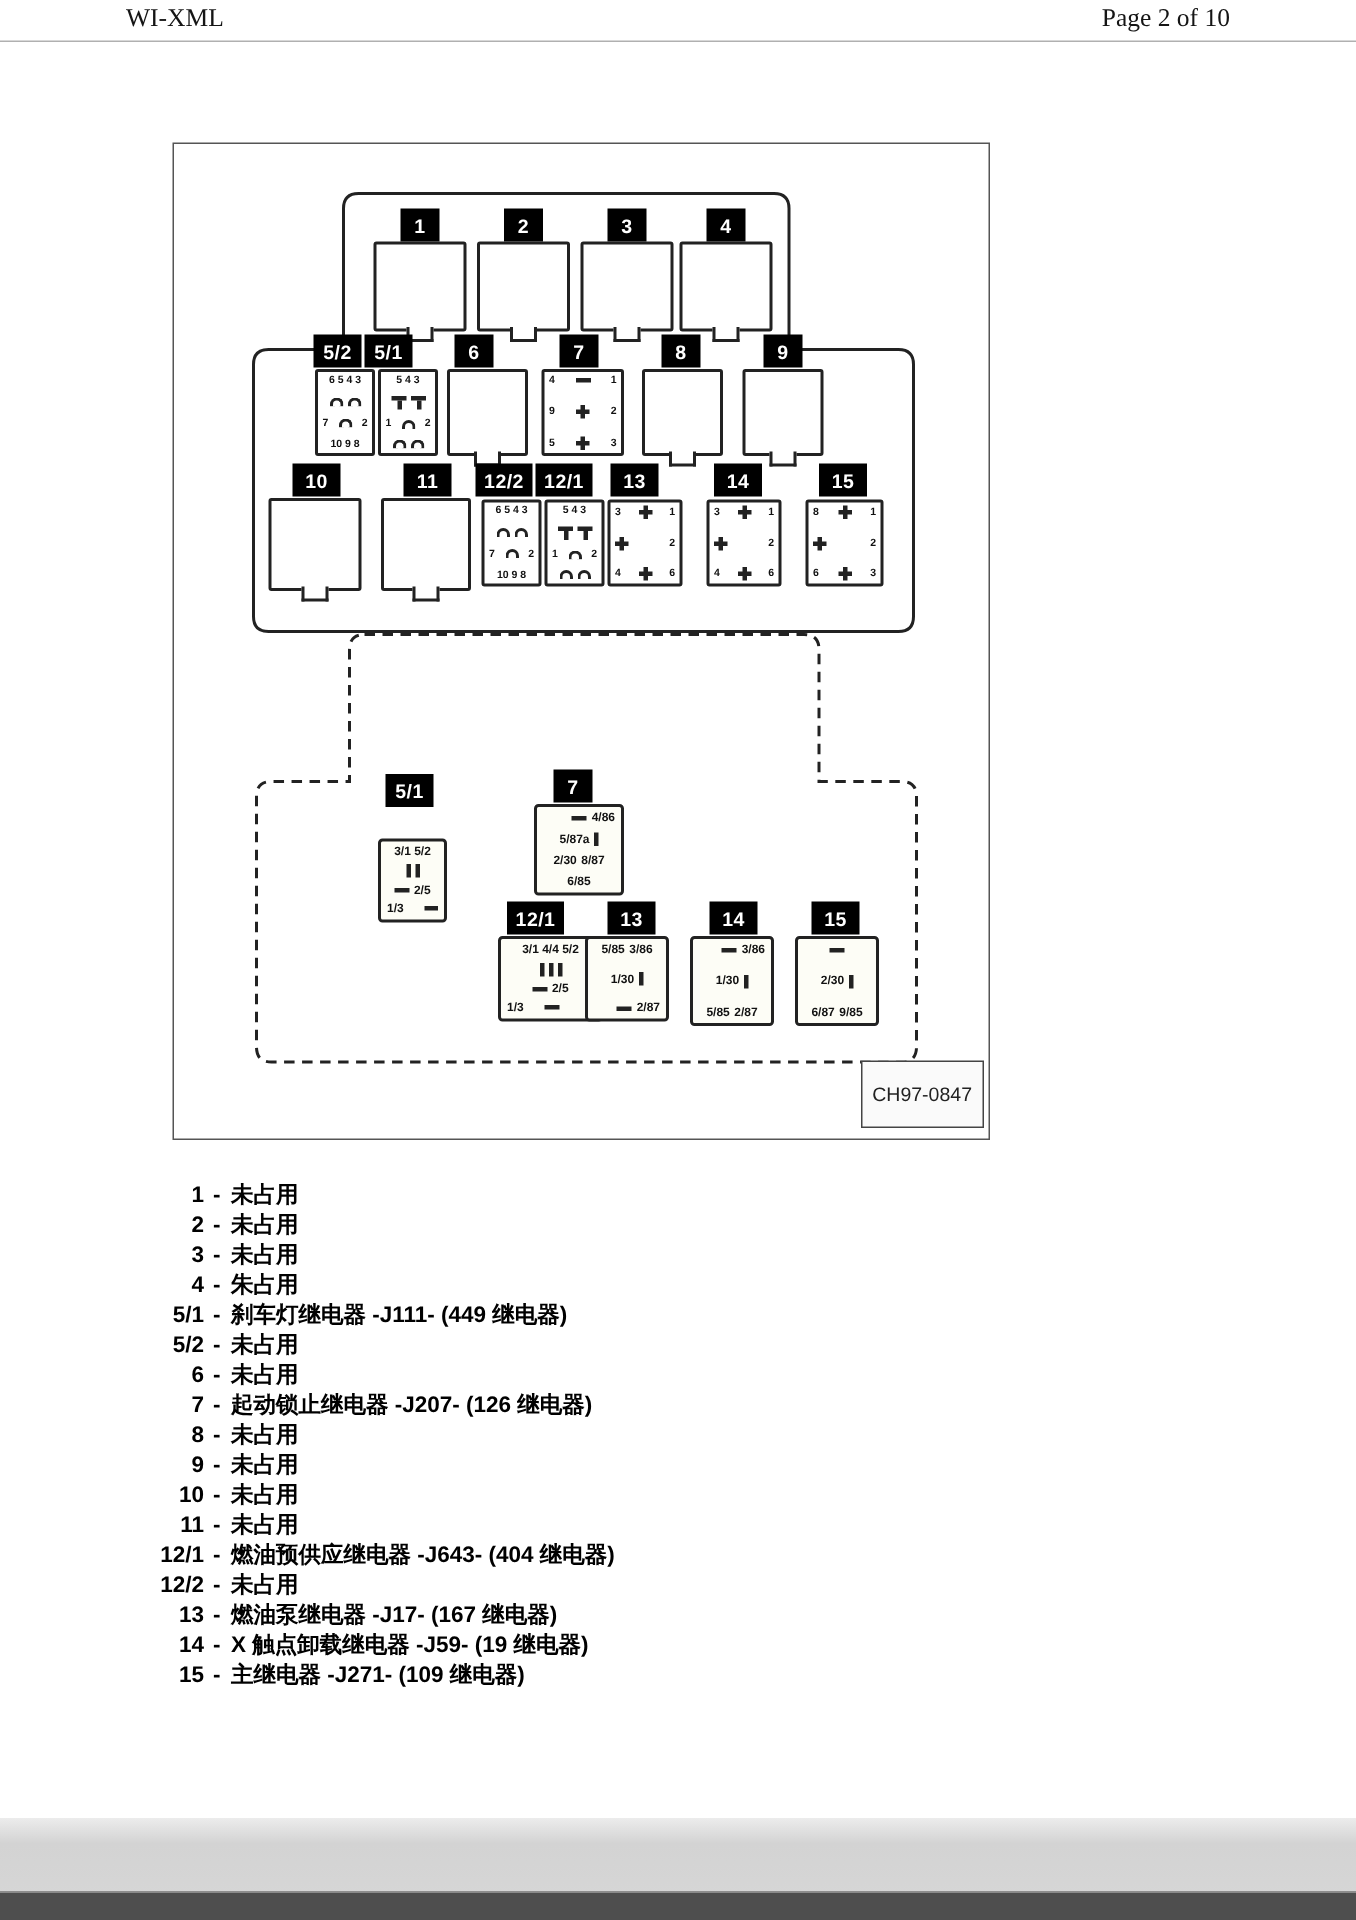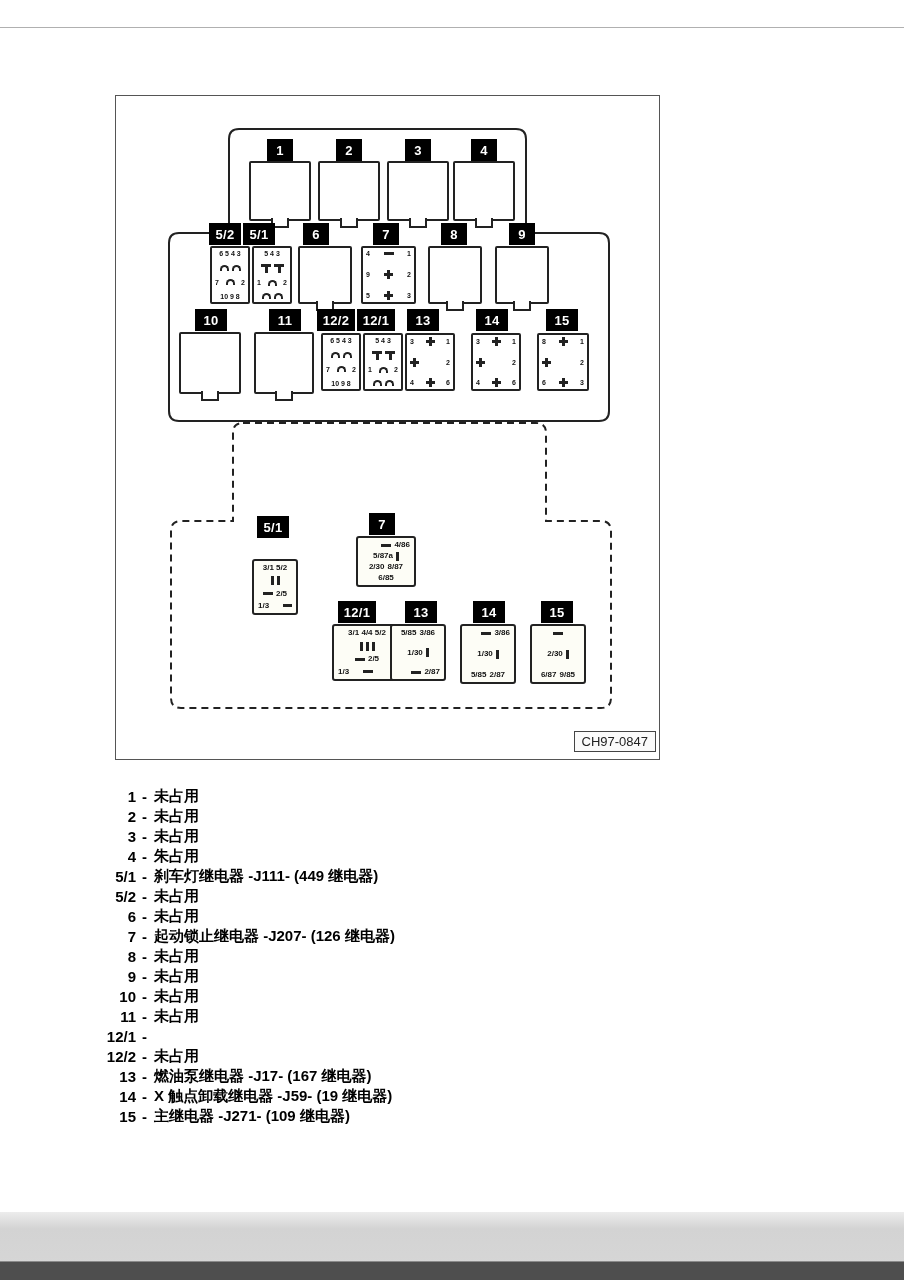--- a/index.html
+++ b/index.html
@@ -45,39 +45,43 @@
 
   .detail-body { position:absolute; background:#fdfdf6; border:2px solid #222; border-radius:3px; z-index:2;
                  display:flex; flex-direction:column; justify-content:space-between;
                  padding:3px 4px; font-size:8px; font-weight:bold; line-height:1; color:#111; }
   .drow { display:flex; align-items:center; justify-content:center; gap:3px; min-height:8px; }
   .drow.between { }
   .drow.left { justify-content:flex-start;gap:14px; }
   .drow.right { justify-content:flex-end; }
 
   .figure-ref { position:absolute; right:3px; bottom:7px; border:1px solid #444; background:#fafafa;
-                padding:2px 7px; font-size:13px; color:#222; z-index:3; }
+                padding:14px 7px; font-size:13px; color:#222; z-index:3; }
 
   
   .legend { position:absolute; left:84px; top:786px; font-size:15px; font-weight:bold; color:#000; }
   .legend-row { display:flex; align-items:center; height:20px; }
   .legend-num { width:52px; text-align:right; }
   .legend-dash { margin:0 7px 0 6px; }
 
   
   .footer-light { position:absolute; left:0; right:0; top:1212px; height:68px;
                   background:linear-gradient(#ececec, #d3d3d3 25%, #d7d7d7); }
   .footer-dark  { position:absolute; left:0; right:0; top:1261px; height:19px;
                   background:#4e4e4e; border-top:1px solid #8a8a8a; }
 </style>
 </head>
 <body>
 
 <div class="page">
 
+  <div class="header">
+    <span>WI-XML</span>
+    <span>Page 2 of 10</span>
+  </div>
   <div class="header-rule"></div>
 
   <div class="diagram">
 
     <svg class="outline-svg" width="545" height="665" viewBox="0 0 545 665">
       <path d="M123,33 H400 Q410,33 410,43 V137 H483 Q493,137 493,147 V315 Q493,325 483,325 H63 Q53,325 53,315 V147 Q53,137 63,137 H113 V43 Q113,33 123,33 Z" fill="#ffffff" stroke="#222" stroke-width="2"></path>
       <path d="M127,327 H420 Q430,327 430,337 V425 H485 Q495,425 495,435 V602 Q495,612 485,612 H65 Q55,612 55,602 V435 Q55,425 65,425 H117 V337 Q117,327 127,327 Z" fill="none" stroke="#222" stroke-width="2" stroke-dasharray="7 5"></path>
     </svg>
 
     <div class="slot-label" style="left:151px;top:43px;width:26px">1</div>
@@ -265,21 +269,21 @@
       <div class="drow between">
           <span class="ph"></span>
           <span>2/5</span>
         </div>
       <div class="drow left">
           <span>1/3</span>
           <span class="ph"></span>
         </div>
     </div>
 
-    <div class="detail-body" style="left:240px;top:440px;width:60px;height:51px">
+    <div class="detail-body" style="left:240px;top:440px;width:60px;height:61px">
       <div class="drow right">
           <span class="ph"></span>
           <span>4/86</span>
         </div>
       <div class="drow">
           <span>5/87a</span>
           <span class="pv"></span>
         </div>
       <div class="drow between">
           <span>2/30</span>
@@ -413,20 +417,21 @@
         <span class="legend-desc">未占用</span>
       </div>
     <div class="legend-row">
         <span class="legend-num">11</span>
         <span class="legend-dash">-</span>
         <span class="legend-desc">未占用</span>
       </div>
     <div class="legend-row">
         <span class="legend-num">12/1</span>
         <span class="legend-dash">-</span>
+        <span class="legend-desc">燃油预供应继电器 -J643- (404 继电器)</span>
       </div>
     <div class="legend-row">
         <span class="legend-num">12/2</span>
         <span class="legend-dash">-</span>
         <span class="legend-desc">未占用</span>
       </div>
     <div class="legend-row">
         <span class="legend-num">13</span>
         <span class="legend-dash">-</span>
         <span class="legend-desc">燃油泵继电器 -J17- (167 继电器)</span>

